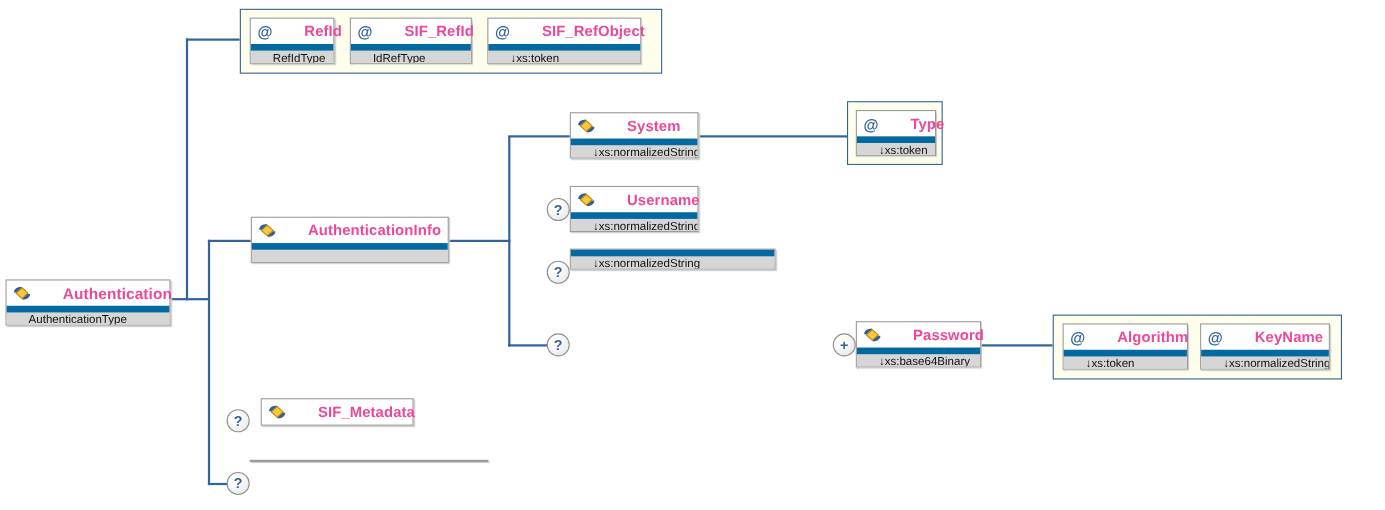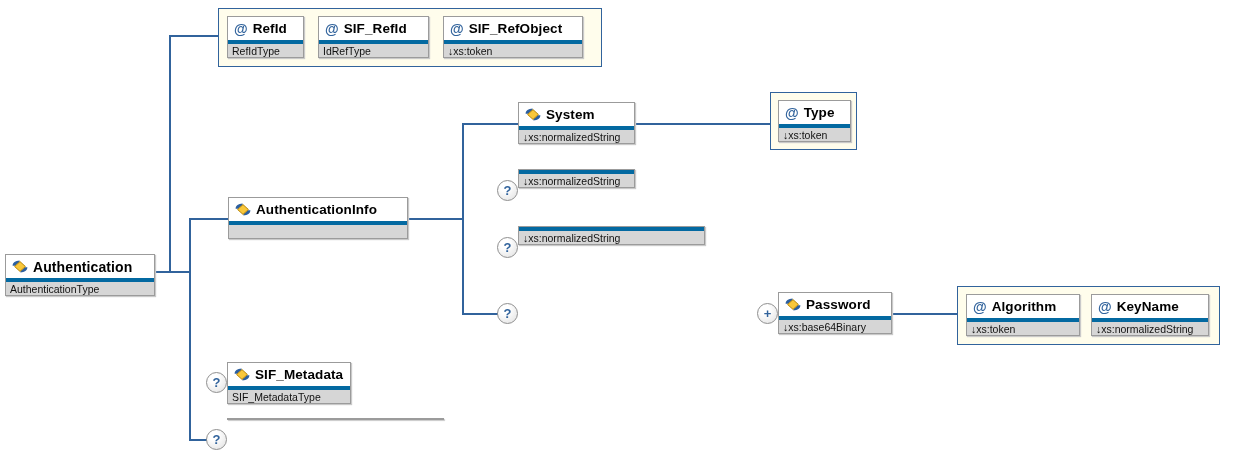--- a/index.html
+++ b/index.html
@@ -24,27 +24,27 @@
   .node {
     position: absolute;
     border: 1px solid var(--box-border, #9b9b9b);
     background: #ffffff;
     box-shadow: 1px 1px 1px #c9c9c9;
   }
   .nrow {
     display: flex; align-items: center; gap: 5px;
     height: 23px; padding: 0 6px; white-space: nowrap;
   }
-  .nm { font-weight: bold; font-size: 13.5px; color: #000000; letter-spacing: 0.1px; }
+  .nm { font-weight: bold; font-size: 13.5px; color: #ec4899; letter-spacing: 0.1px; margin-left: 24px; }
   .node.root .nm { font-size: 14px; }
   .at { color: var(--accent, #31639c); font-weight: bold; font-size: 14px; line-height: 1; }
   .strip {
     background: var(--strip-bg, #d6d6d6);
-    border-top: 4px solid #0369a1;
-    height: 17px; padding: 1px 4px;
+    border-top: 6px solid #0369a1;
+    height: 17px; padding: 1px 20px;
     font-size: 10.5px; color: #111;
     white-space: nowrap; overflow: hidden;
   }
   .icon { display: inline-flex; flex: 0 0 auto; width: 16px; height: 13px; }
 
   
   .occ {
     position: absolute; width: 21px; height: 21px;
     border: 1px solid #8f8f8f; border-radius: 50%;
     background: radial-gradient(circle at 35% 28%, #ffffff 25%, #e2e2e2 95%);
@@ -148,20 +148,30 @@
       <span class="at">@</span>
       <span class="nm">Type</span>
     </div>
     <div class="strip">↓xs:token</div>
   </div>
 
   <div class="occ" style="left:497px;top:180px">
     <span>?</span>
   </div>
   <div class="node" style="left:518px;top:169px;width:117px">
+    <div class="nrow">
+      <span class="icon">
+          <svg width="16" height="13" viewBox="0 0 16 13">
+            <path d="M7.6 0.6 C3.2 0.8 0.8 2.6 0.6 5.8 L3.9 5.8 C4.1 4.2 5.6 3.3 7.6 3.2 Z" fill="#2d5f9e"></path>
+            <path d="M8.4 12.4 C12.8 12.2 15.2 10.4 15.4 7.2 L12.1 7.2 C11.9 8.8 10.4 9.7 8.4 9.8 Z" fill="#2d5f9e"></path>
+            <path d="M8 1.6 L13.4 6.5 L8 11.4 L2.6 6.5 Z" fill="#f9c73a" stroke="#b8860b" stroke-width="1"></path>
+          </svg>
+        </span>
+      <span class="nm">Username</span>
+    </div>
     <div class="strip">↓xs:normalizedString</div>
   </div>
 
   <div class="occ" style="left:497px;top:237px">
     <span>?</span>
   </div>
   <div class="node" style="left:518px;top:226px;width:187px">
     <div class="strip">↓xs:normalizedString</div>
   </div>
 
@@ -200,32 +210,31 @@
     <div class="nrow">
       <span class="at">@</span>
       <span class="nm">KeyName</span>
     </div>
     <div class="strip">↓xs:normalizedString</div>
   </div>
 
   <div class="occ" style="left:206px;top:372px">
     <span>?</span>
   </div>
-  <div class="node" style="left:227px;top:362px;width:124px">
+  <div class="node" style="left:237px;top:362px;width:139px">
     <div class="nrow">
       <span class="icon">
           <svg width="16" height="13" viewBox="0 0 16 13">
             <path d="M7.6 0.6 C3.2 0.8 0.8 2.6 0.6 5.8 L3.9 5.8 C4.1 4.2 5.6 3.3 7.6 3.2 Z" fill="#2d5f9e"></path>
             <path d="M8.4 12.4 C12.8 12.2 15.2 10.4 15.4 7.2 L12.1 7.2 C11.9 8.8 10.4 9.7 8.4 9.8 Z" fill="#2d5f9e"></path>
             <path d="M8 1.6 L13.4 6.5 L8 11.4 L2.6 6.5 Z" fill="#f9c73a" stroke="#b8860b" stroke-width="1"></path>
           </svg>
         </span>
       <span class="nm">SIF_Metadata</span>
     </div>
-    <div class="strip">SIF_MetadataType</div>
   </div>
 
   <div class="occ" style="left:206px;top:429px">
     <span>?</span>
   </div>
   <div class="node" style="left:227px;top:418px;width:217px">
   </div>
 
 </div>
 

